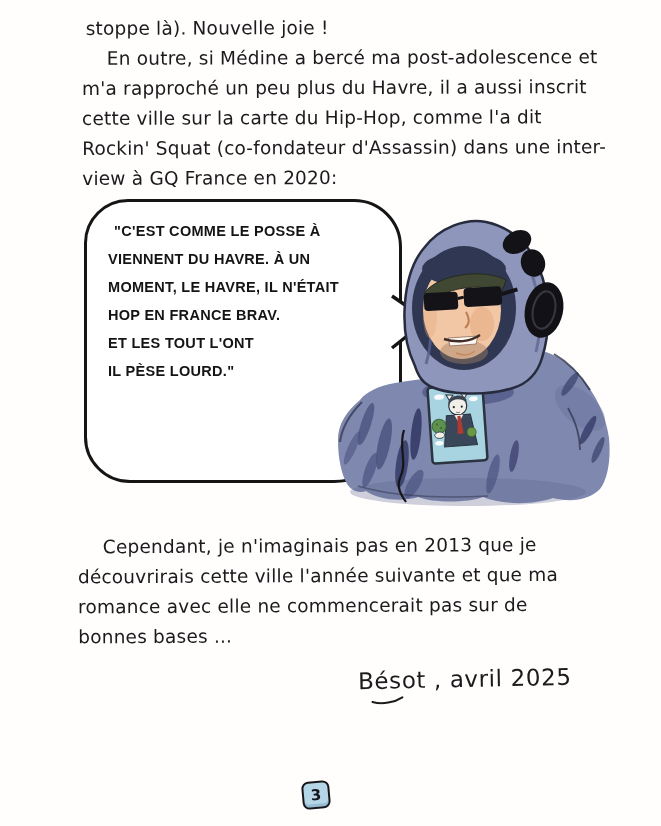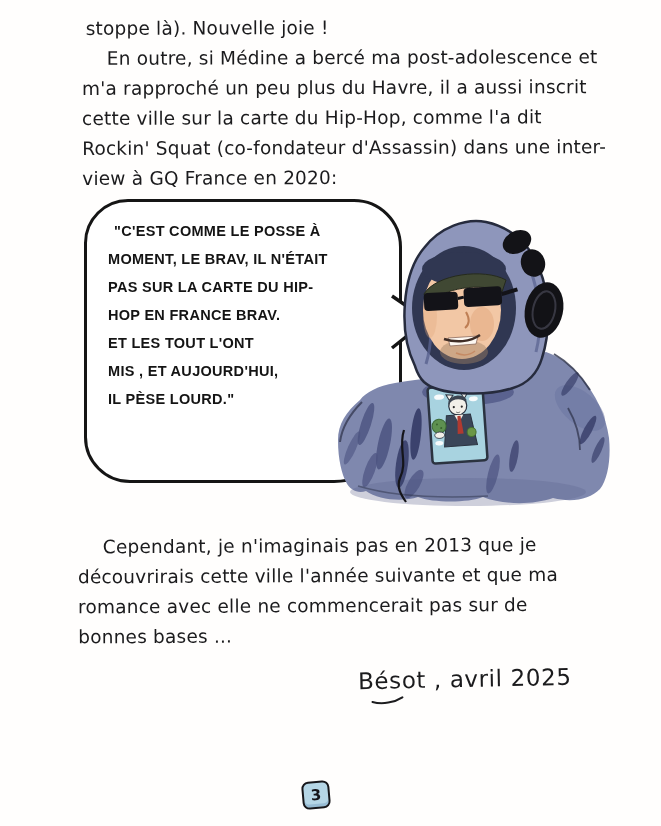--- a/index.html
+++ b/index.html
@@ -55,25 +55,24 @@
     <div class="tline">cette ville sur la carte du Hip-Hop, comme l'a dit</div>
     <div class="tline">Rockin' Squat (co-fondateur d'Assassin) dans une inter-</div>
     <div class="tline">view à GQ France en 2020:</div>
   </div>
 
   <div class="bubble">
     <svg class="tail" width="42" height="58" viewBox="0 0 42 58">
       <path d="M3,2 L38,26 L3,54" fill="#ffffff" stroke="#151515" stroke-width="3.5" stroke-linejoin="round"></path>
     </svg>
     <div class="bline">"C'EST COMME LE POSSE À</div>
-    <div class="bline">MOMENT, LE BRAV, IL N'ÉTAIT</div>
-    <div class="bline">PAS SUR LA CARTE DU HIP-</div>
+    <div class="bline">VIENNENT DU HAVRE. À UN</div>
+    <div class="bline">MOMENT, LE HAVRE, IL N'ÉTAIT</div>
     <div class="bline">HOP EN FRANCE BRAV.</div>
     <div class="bline">ET LES TOUT L'ONT</div>
-    <div class="bline">MIS , ET AUJOURD'HUI,</div>
     <div class="bline">IL PÈSE LOURD."</div>
   </div>
 
   <svg class="illustration" width="335" height="320" viewBox="0 0 335 320">
 
     <g>
       <path fill="#7f88ae" d="M77,171 C60,174 48,180 42,188 C28,200 20,212 20,228
         C20,248 24,262 28,270 C32,278 40,282 48,279 C60,288 85,290 100,285
         C115,291 150,291 165,285 C185,293 215,293 235,286 C255,291 272,287 282,277
         C290,267 293,246 291,226 C288,204 278,182 262,164 C252,152 240,144 228,140

